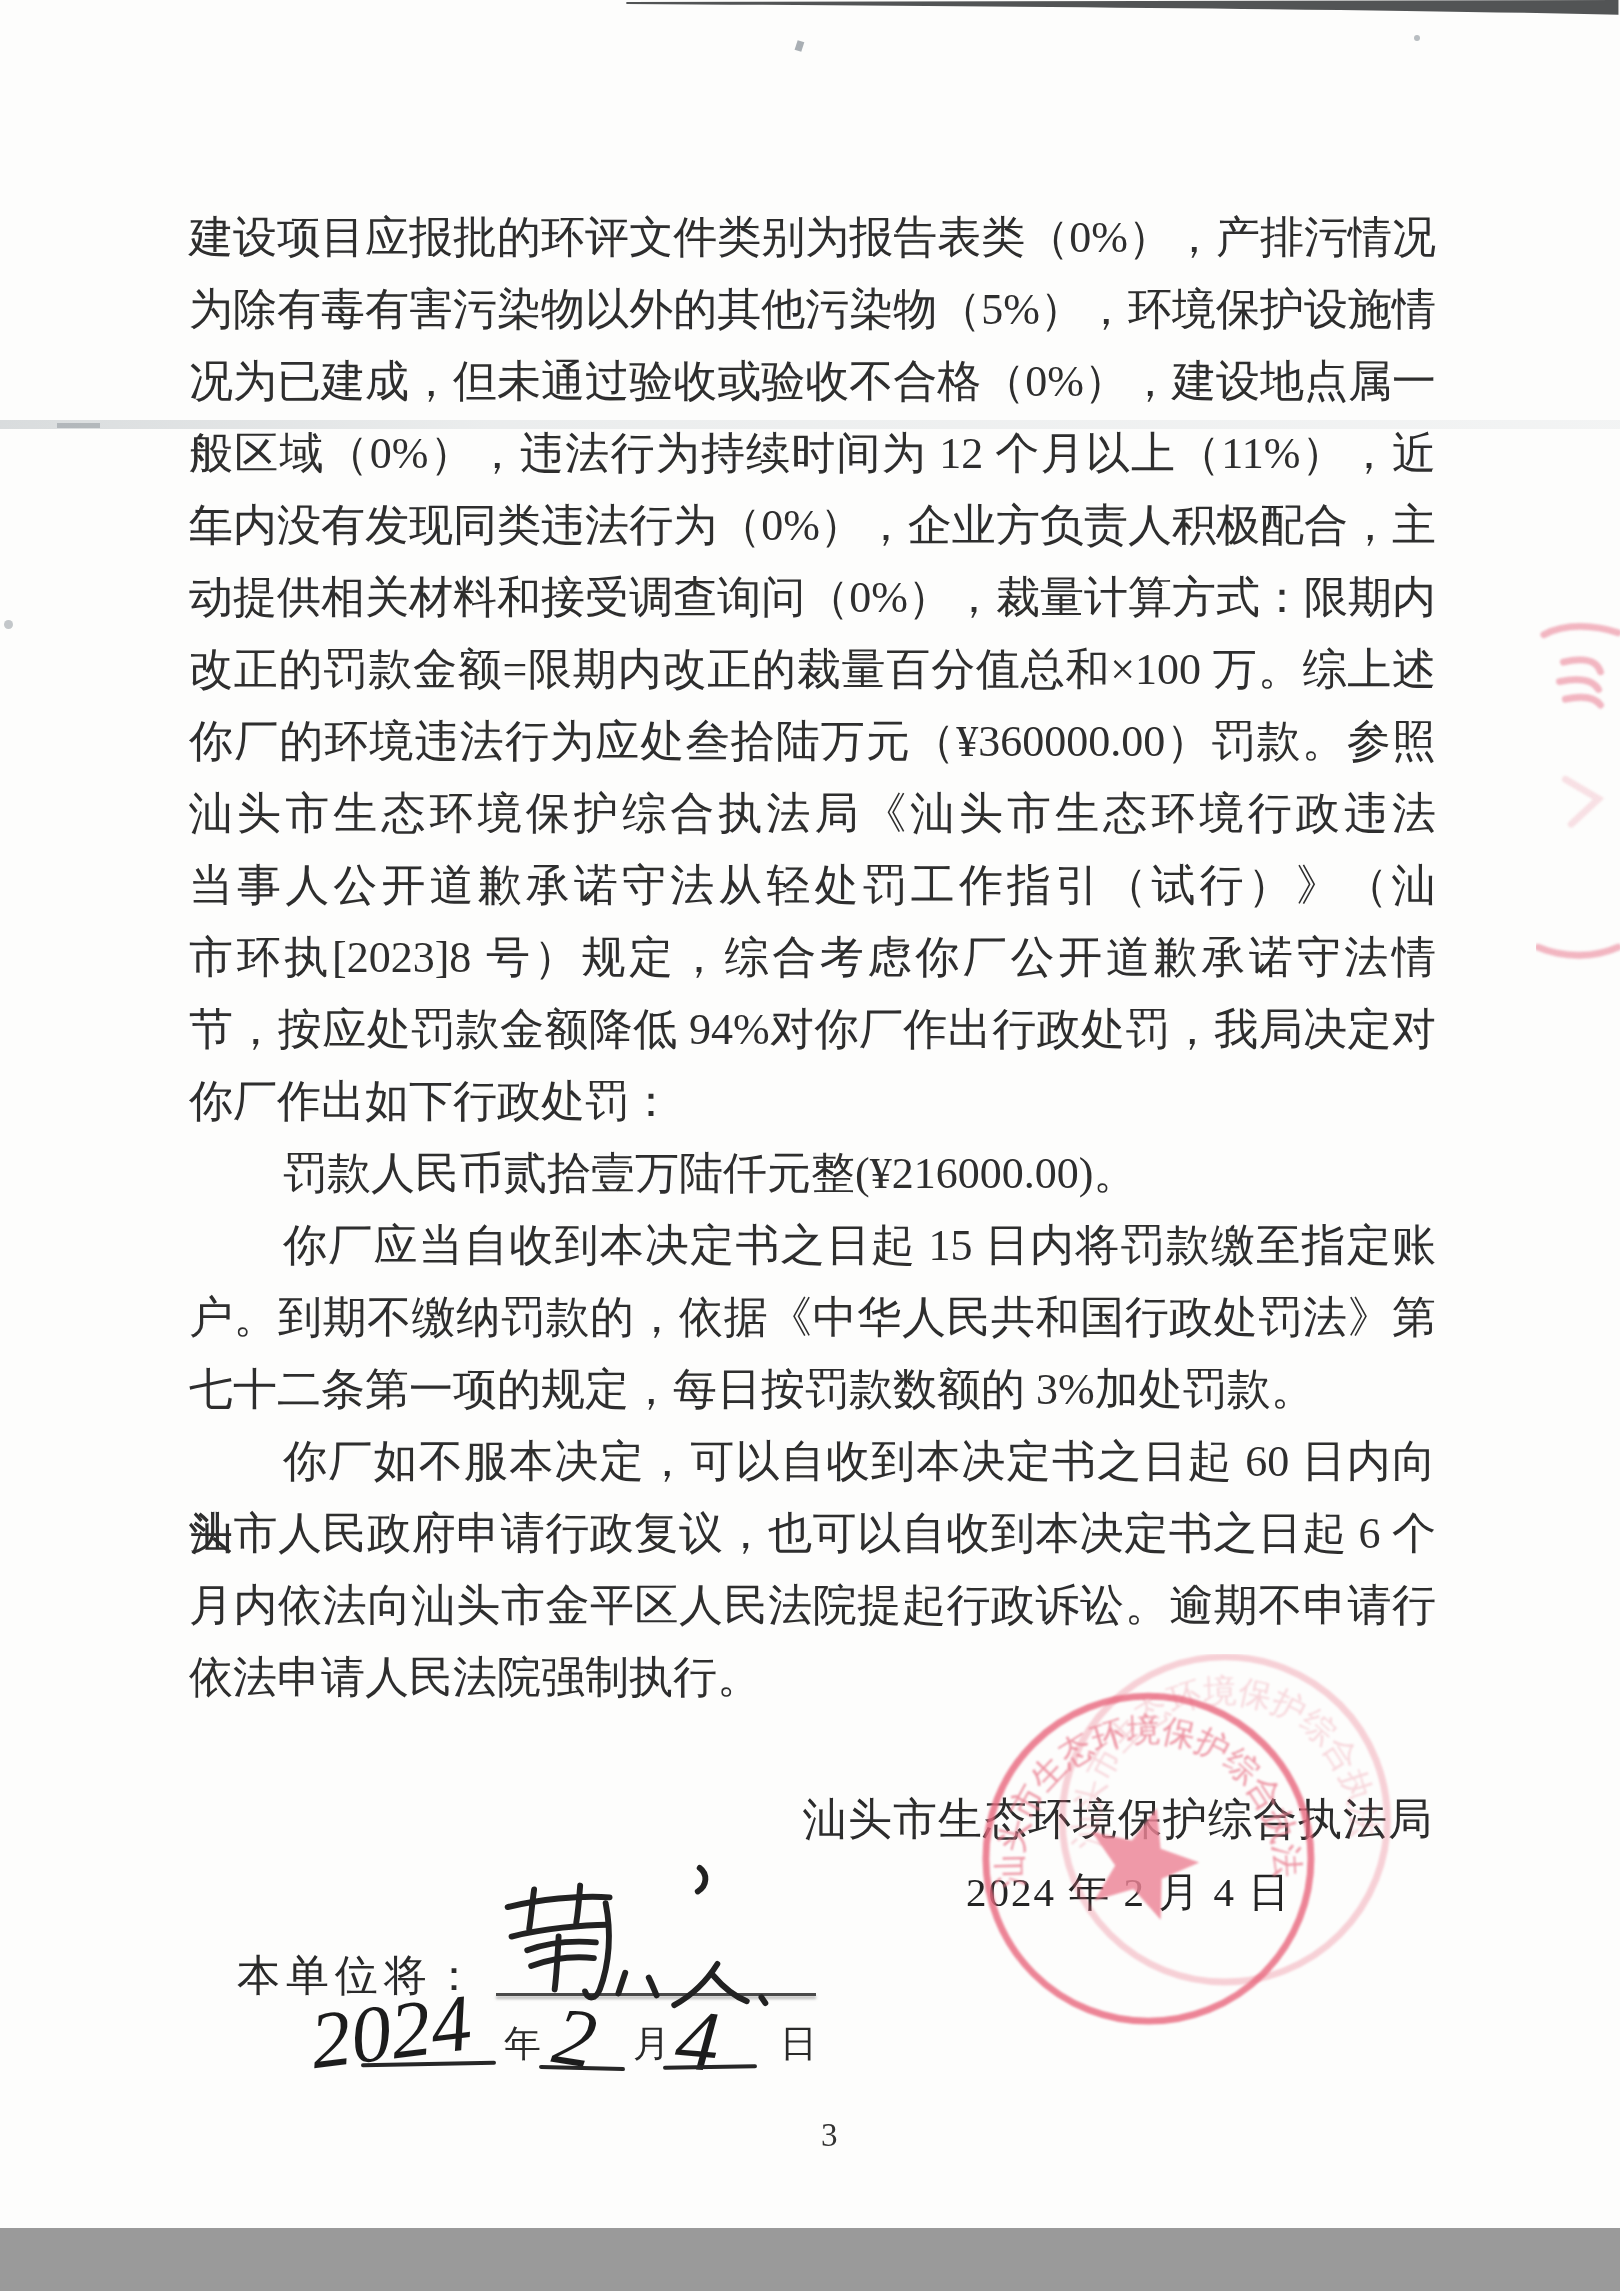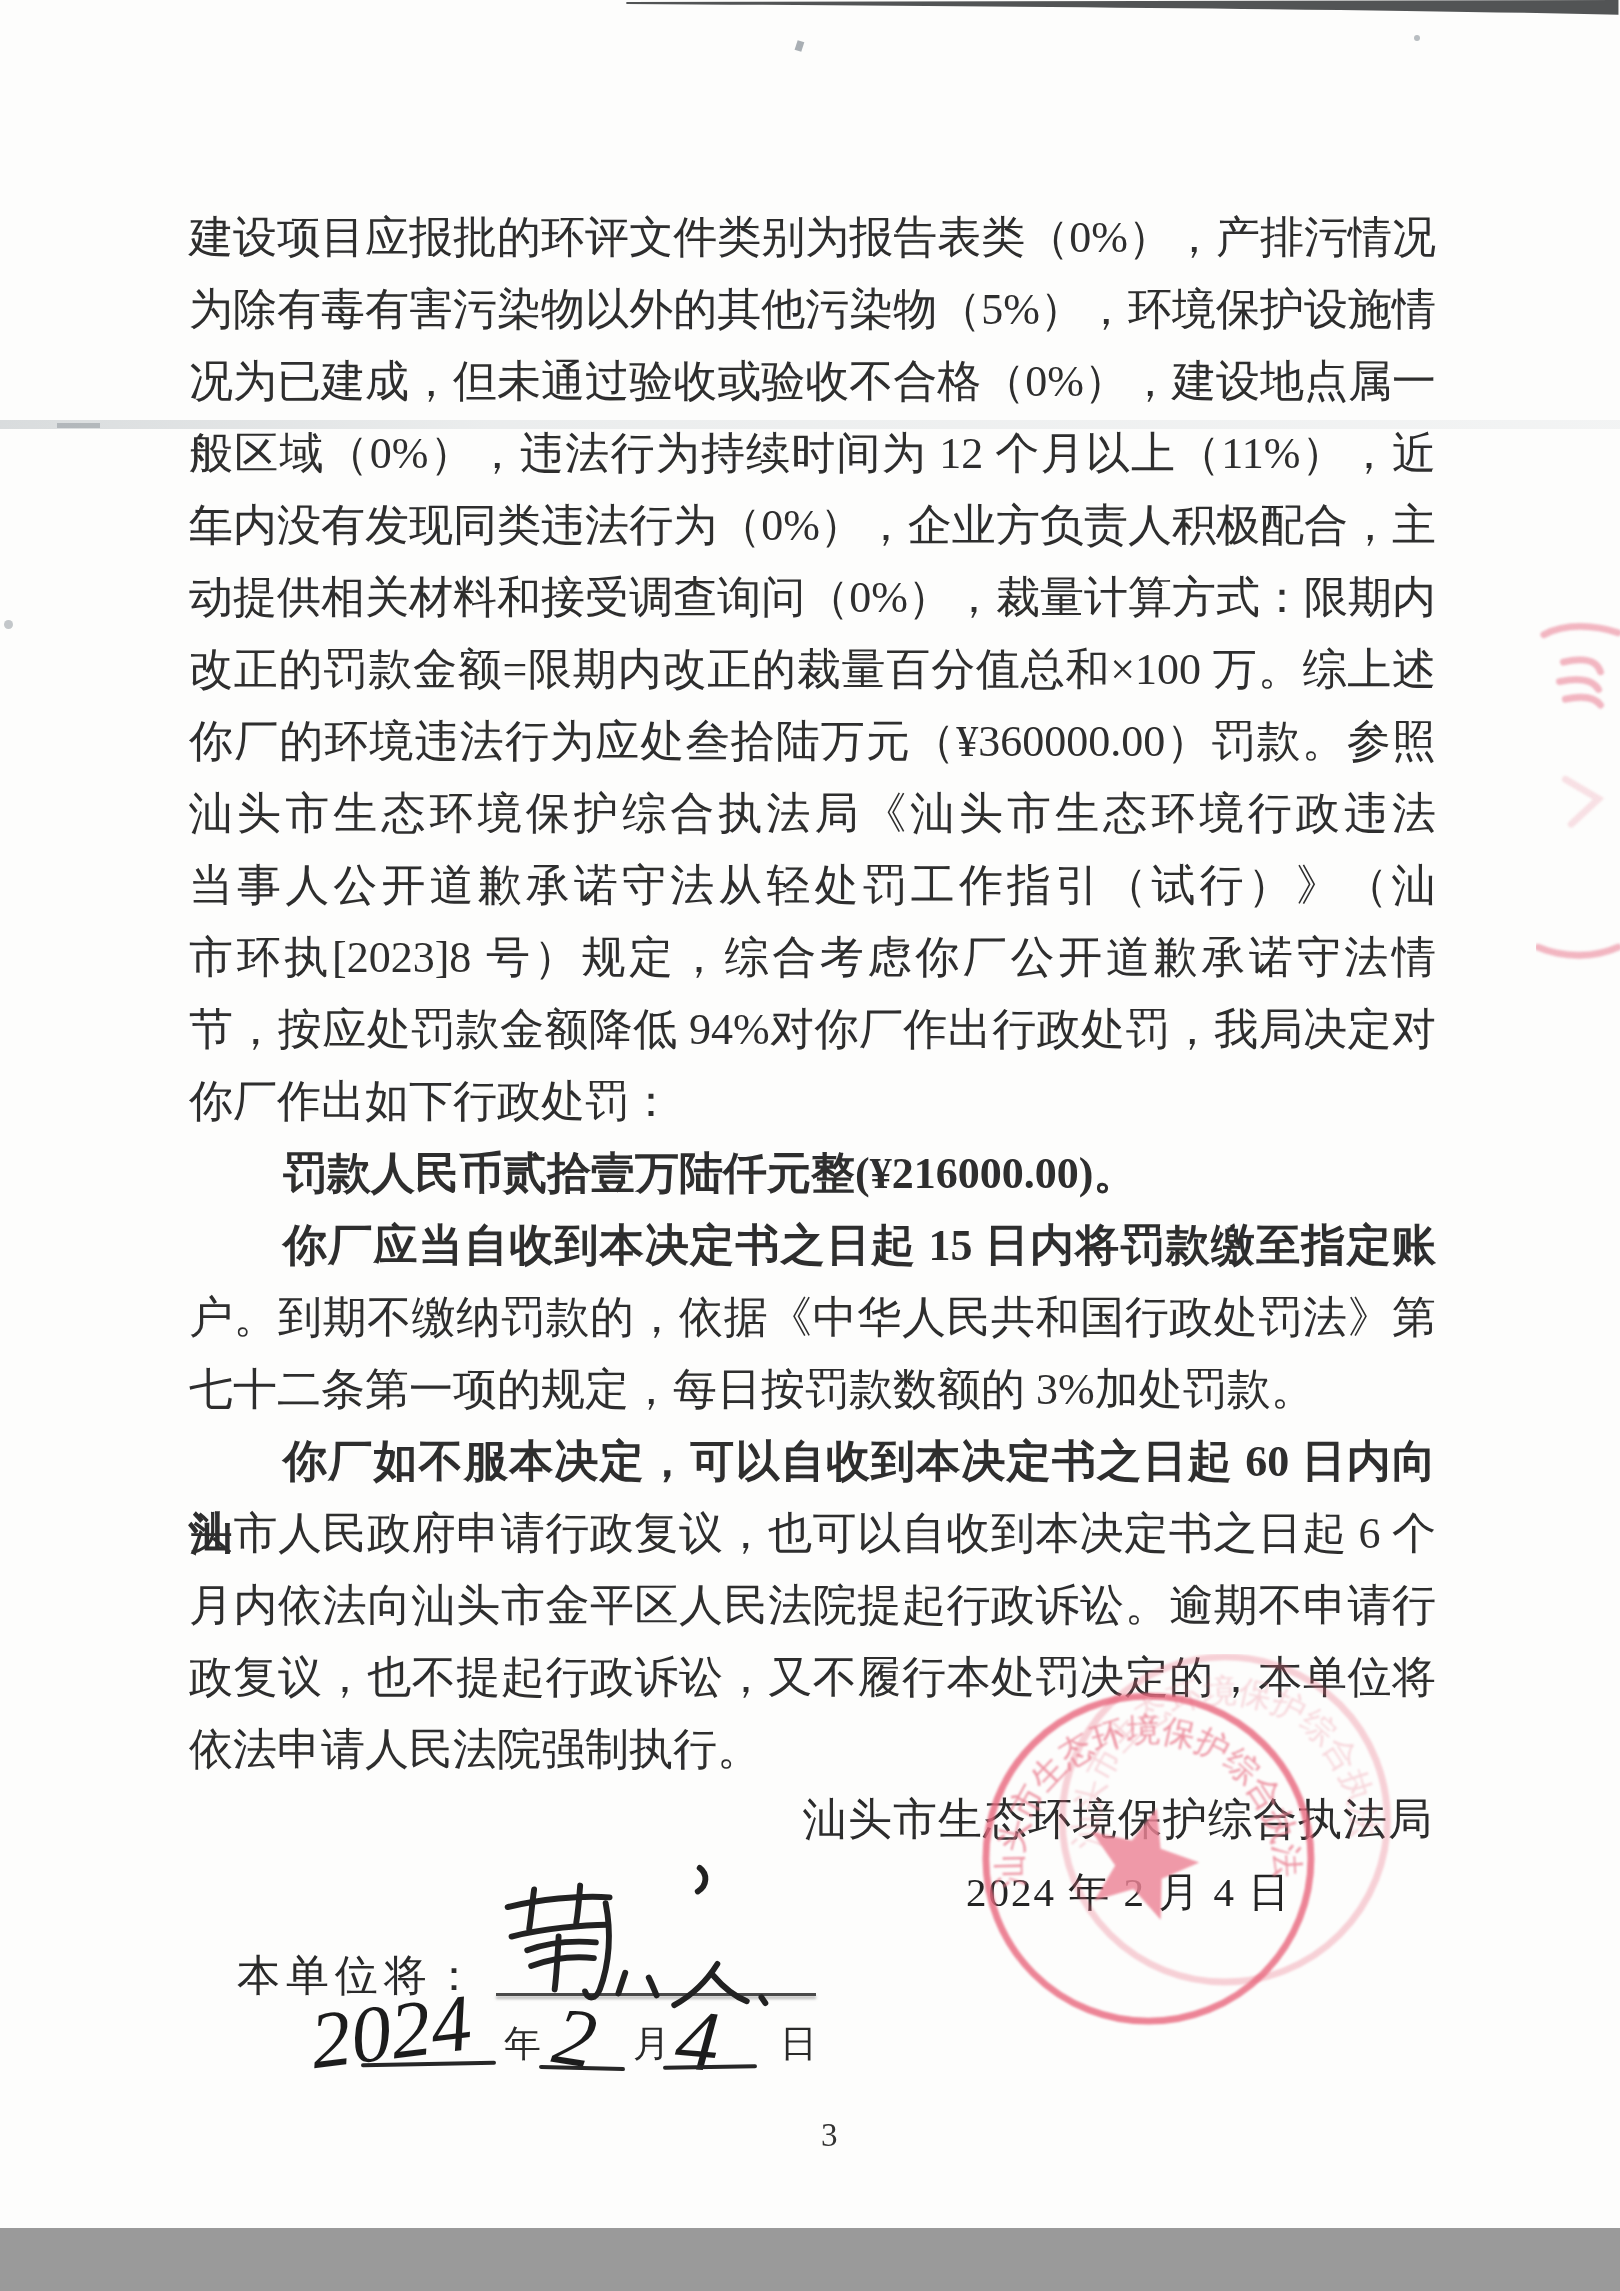--- a/index.html
+++ b/index.html
@@ -13,21 +13,21 @@
     color:#2d2d2d;
   }
   
   .body-text{position:absolute;left:189px;top:202px;width:1247px;}
   .bline{
     height:72px;line-height:72px;font-size:44px;
     color:#2e2e2e;
     text-align:left;white-space:normal;
   }
   .fill{text-align:justify;text-align-last:justify;text-justify:inter-character;}
-  .ind{text-indent:94px;font-weight:bold;}
+  .ind{text-indent:94px;}
   
   .scanband{position:absolute;left:0;top:420px;width:1620px;height:8.8px;
     background:linear-gradient(90deg,rgba(158,166,171,.38),rgba(188,195,199,.28) 30%,rgba(205,210,214,.22));}
   .banddash{position:absolute;left:57px;top:423px;width:43px;height:4.9px;background:rgba(118,126,132,.4);}
   .speck{position:absolute;background:#939ba1;}
   .sp1{left:796px;top:41px;width:6.9px;height:9.8px;transform:rotate(18deg);opacity:.8;}
   .sp2{left:1414px;top:35px;width:5.9px;height:5.9px;border-radius:50%;opacity:.65;}
   .sp3{left:3.9px;top:620px;width:8.8px;height:8.8px;border-radius:50%;opacity:.55;}
   
   .agency{position:absolute;top:1790px;right:187px;font-size:44px;letter-spacing:1px;color:#2c2c2c;white-space:nowrap;}
@@ -91,21 +91,20 @@
     <div class="bline fill">市环执[2023]8 号）规定，综合考虑你厂公开道歉承诺守法情</div>
     <div class="bline fill">节，按应处罚款金额降低 94%对你厂作出行政处罚，我局决定对</div>
     <div class="bline">你厂作出如下行政处罚：</div>
     <div class="bline ind">罚款人民币贰拾壹万陆仟元整(¥216000.00)。</div>
     <div class="bline fill ind">你厂应当自收到本决定书之日起 15 日内将罚款缴至指定账</div>
     <div class="bline fill">户。到期不缴纳罚款的，依据《中华人民共和国行政处罚法》第</div>
     <div class="bline">七十二条第一项的规定，每日按罚款数额的 3%加处罚款。</div>
     <div class="bline fill ind">你厂如不服本决定，可以自收到本决定书之日起 60 日内向汕</div>
     <div class="bline fill">头市人民政府申请行政复议，也可以自收到本决定书之日起 6 个</div>
     <div class="bline fill">月内依法向汕头市金平区人民法院提起行政诉讼。逾期不申请行</div>
-    <div class="bline fill">政复议，也不提起行政诉讼，又不履行本处罚决定的，本单位将</div>
     <div class="bline">依法申请人民法院强制执行。</div>
   </div>
 
   <div class="agency">汕头市生态环境保护综合执法局</div>
   <div class="issue-date">2024 年 2 月 4 日</div>
 
   <svg class="seal-svg" viewBox="0 0 600 430">
     <defs>
       <filter id="sblur" x="-10%" y="-10%" width="120%" height="120%">
         <feGaussianBlur stdDeviation="0.9"></feGaussianBlur>

